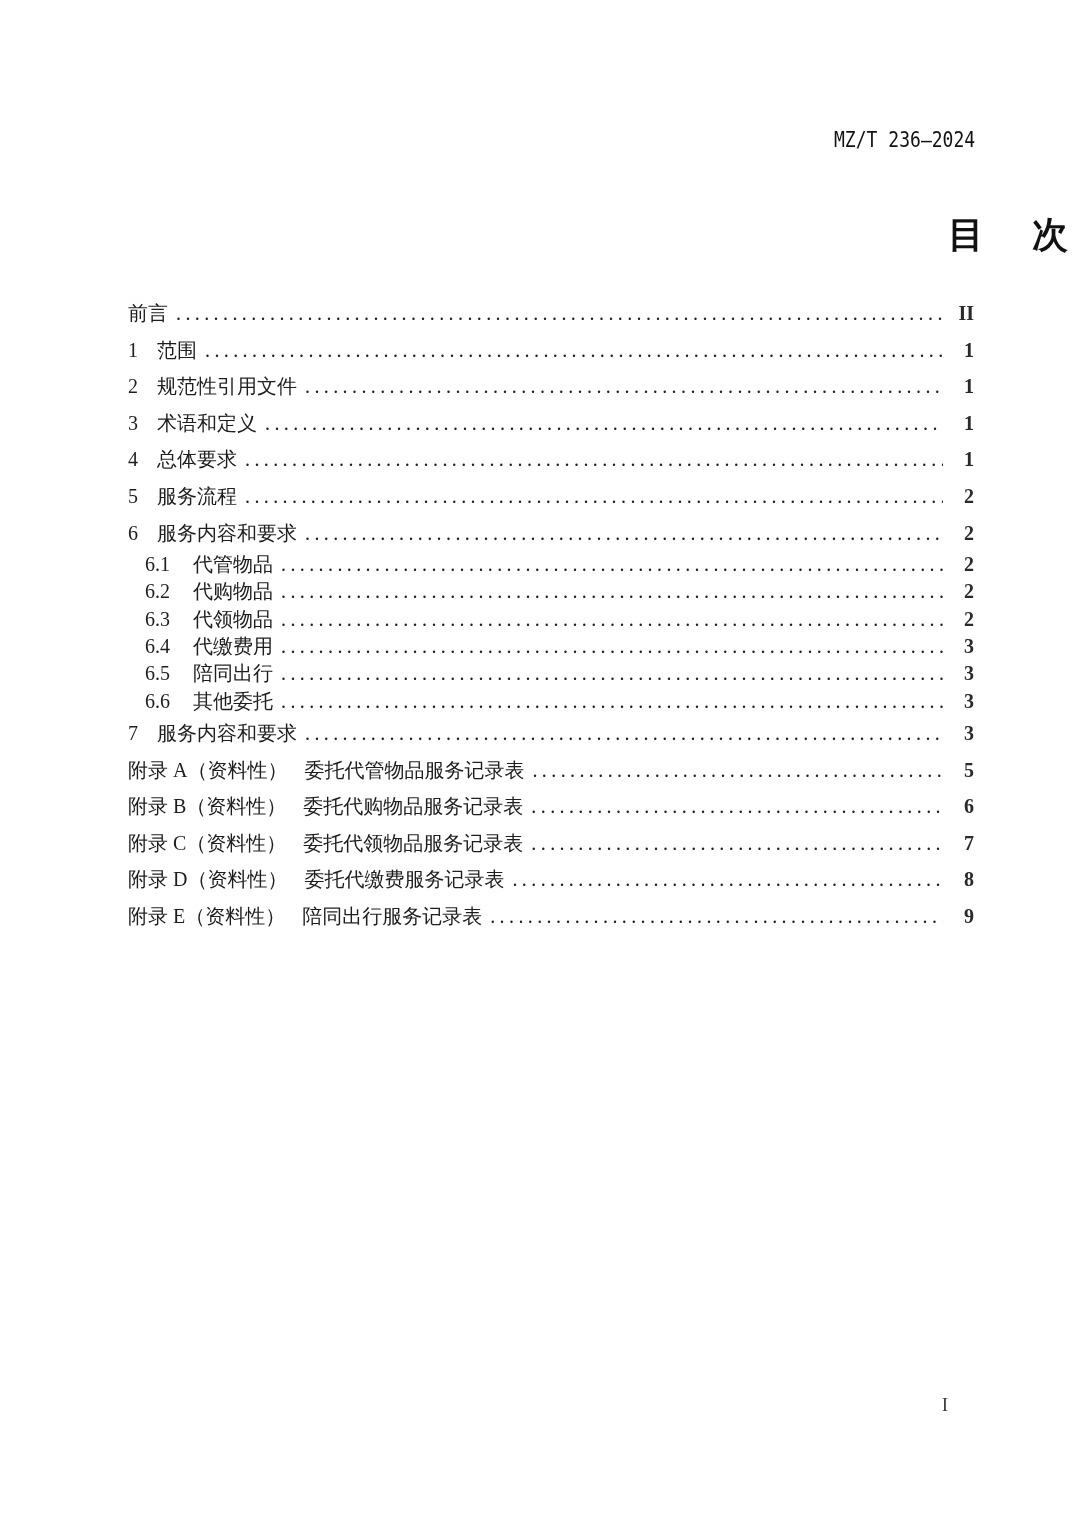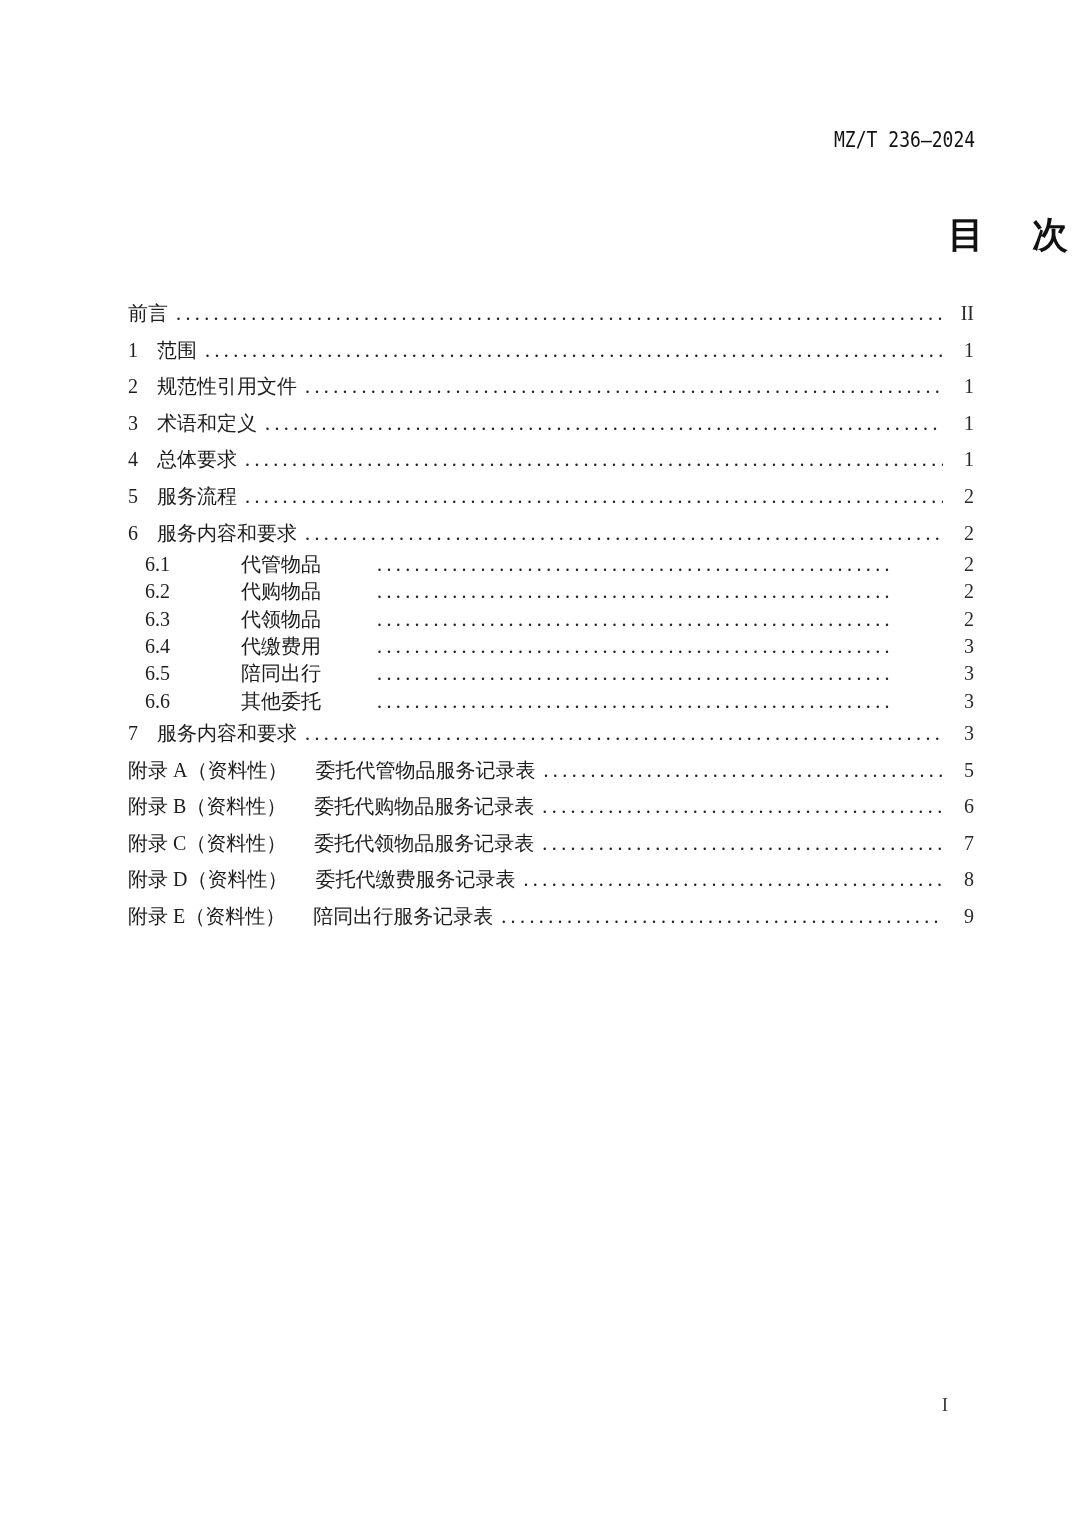--- a/index.html
+++ b/index.html
@@ -55,43 +55,43 @@
     font-size: 20px;
     white-space: nowrap;
   }
   .toc-row.main, .toc-row.appendix {
     line-height: 36.6px;
     align-items: flex-end;
   }
   .toc-row.sub {
     line-height: 27.3px;
     padding-left: 17px;
-    gap: 48px;
   }
   .toc-row .num { flex: none; }
   .toc-row.main .num { width: 29px; }
   .toc-row.sub .num { width: 48px; }
-  .toc-row .prefix { flex: none; margin-right: 28px; }
+  .toc-row .prefix { flex: none; margin-right: 17px; }
   .toc-row .title { flex: none; }
   .toc-row .leader {
     flex: 1;
     overflow: hidden;
     white-space: nowrap;
     margin: 0 5px 0 8px;
     letter-spacing: 4.4px;
     color: #222222;
   }
   .toc-row .leader::after {
     content: "........................................................................................................................................................................................................";
   }
   .toc-row .page-num {
     flex: none;
     min-width: 26px;
     text-align: right;
     color: #2a2a2a;
+    font-weight: bold;
   }
   .footer-page {
     position: absolute;
     top: 1394px;
     right: 126px;
     font-size: 19px;
     color: #3d3d3d;
   }
 </style>
 </head>

